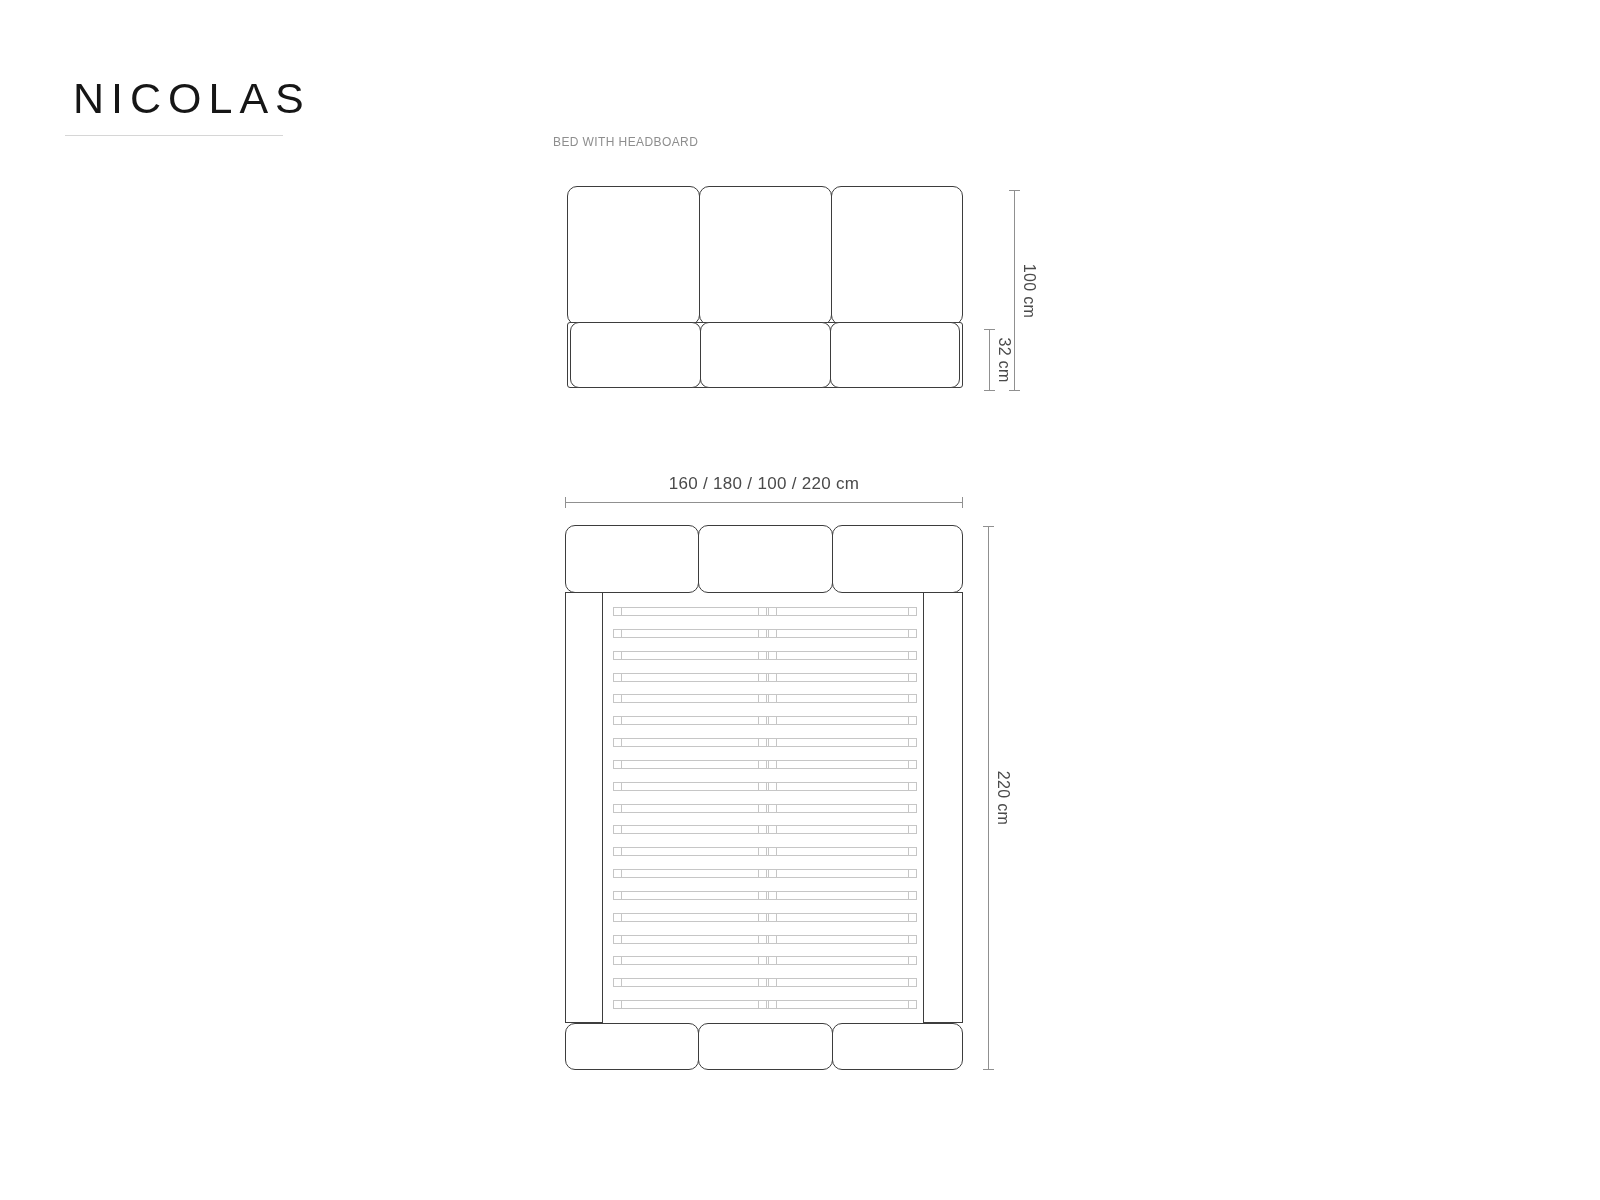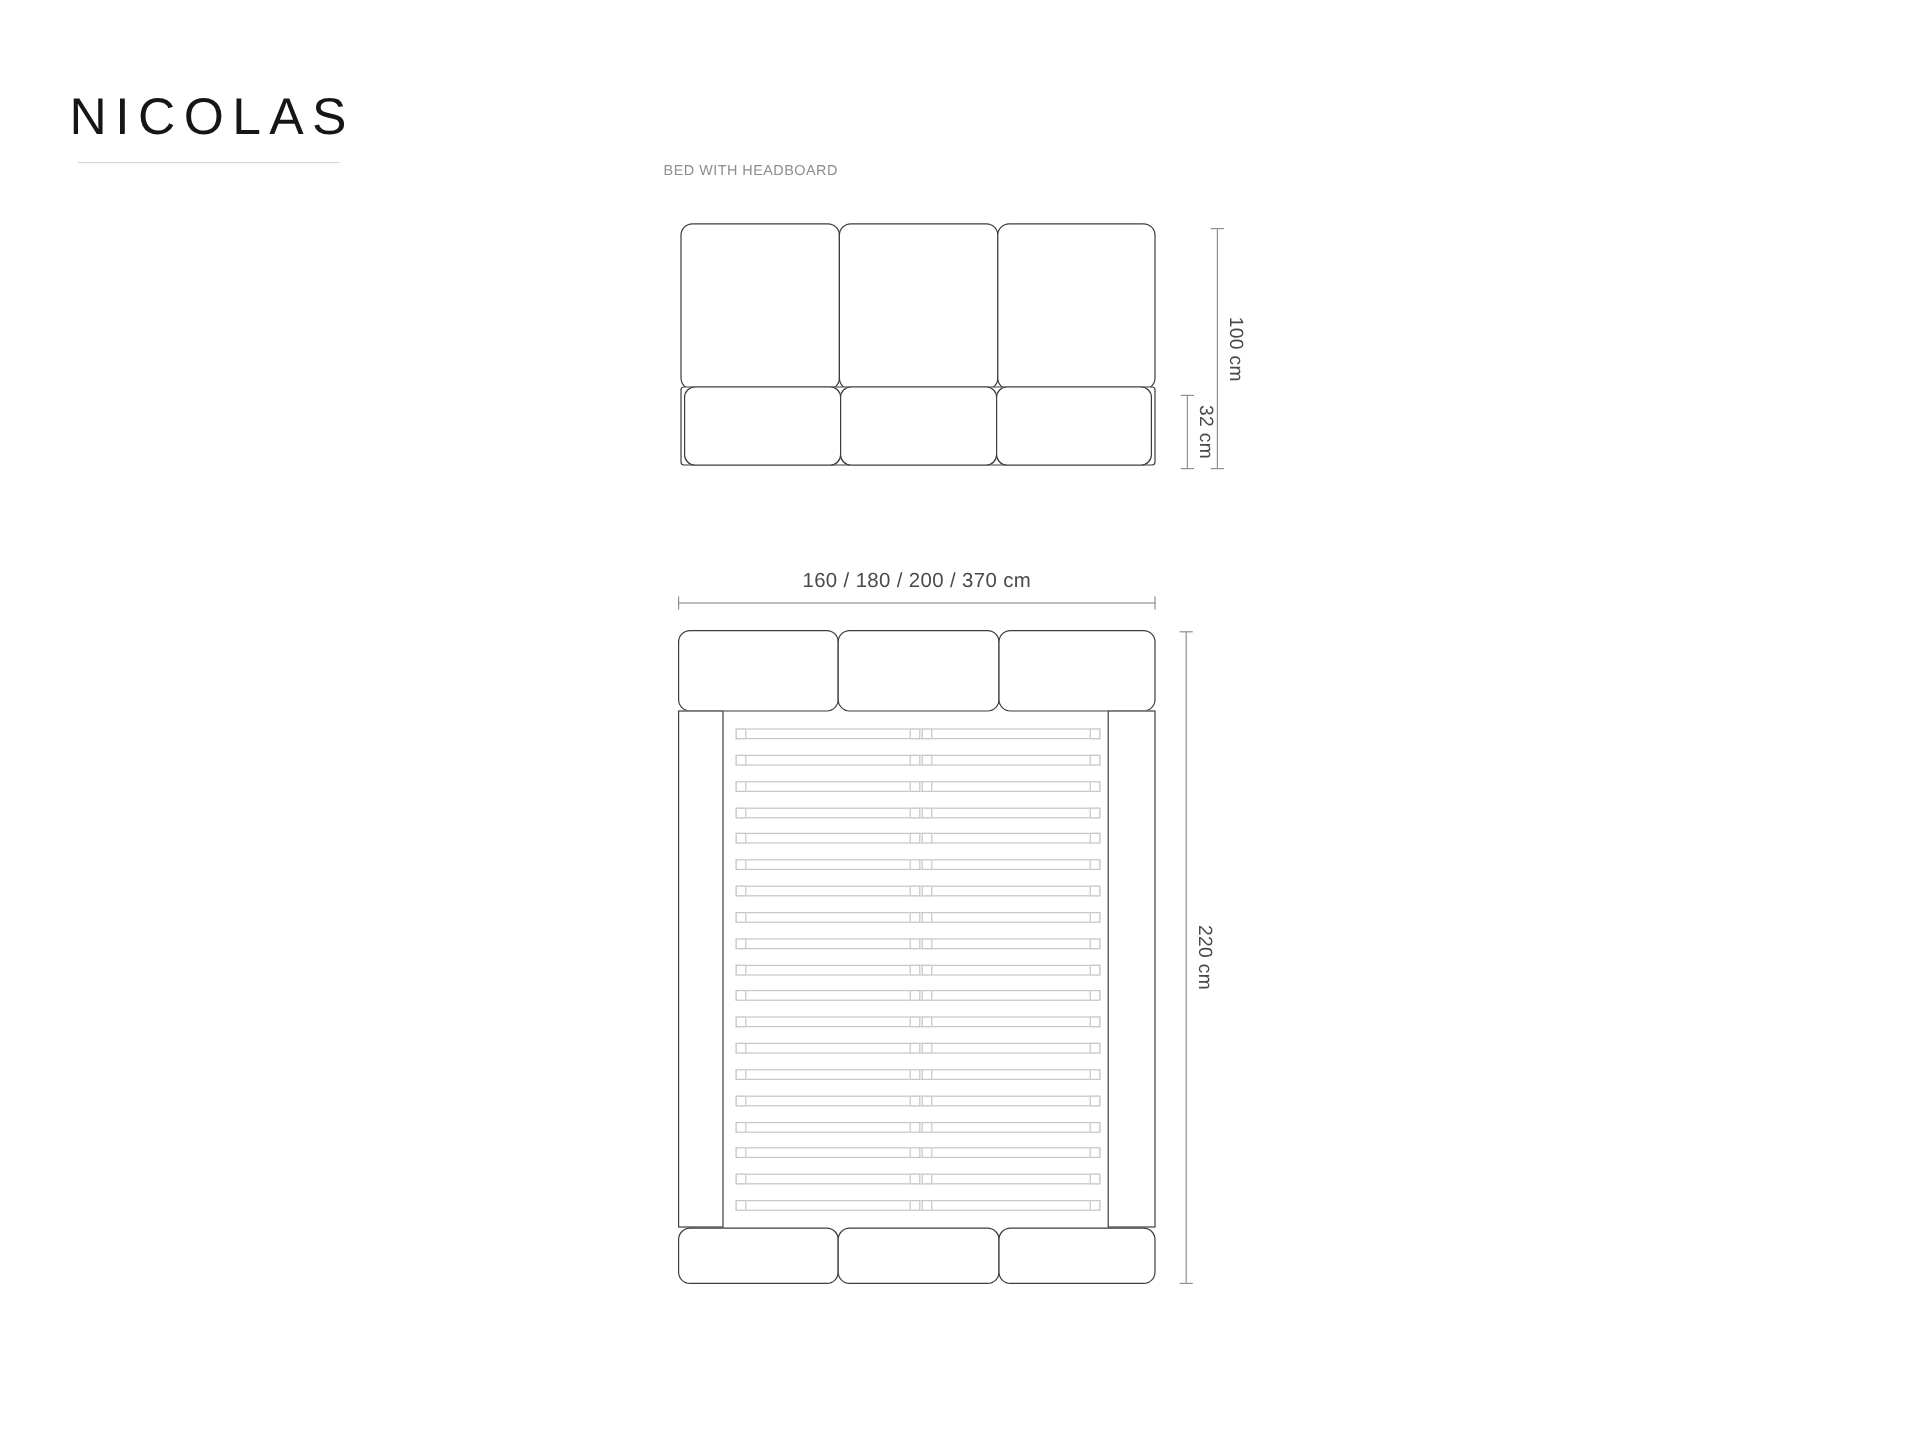--- a/index.html
+++ b/index.html
@@ -11,21 +11,21 @@
     overflow:hidden;
   }
   :root{
     --outline:#3d3d3d;
     --slat:#c6c6c6;
     --dimline:#909090;
     --dimtext:#4a4a4a;
   }
   
   .brand{
-    position:absolute;left:58px;top:74px;
+    position:absolute;left:73px;top:74px;
     font-size:43px;font-weight:400;letter-spacing:7px;
     color:#161616;white-space:nowrap;
   }
   .brand-rule{
     position:absolute;left:65px;top:135px;width:218px;height:1px;
     background:#d6d6d6;
   }
   .view-label{
     position:absolute;left:553px;top:135px;
     font-size:12px;letter-spacing:0.4px;color:#8e8e8e;
@@ -121,21 +121,21 @@
     <div class="line"></div>
     <div class="tick t0"></div>
     <div class="tick t1"></div>
     <div class="lbl">100 cm</div>
   </div>
 
   <div class="hdim dim-w">
     <div class="line"></div>
     <div class="tick t0"></div>
     <div class="tick t1"></div>
-    <div class="lbl">160 / 180 / 200 / 370 cm</div>
+    <div class="lbl">160 / 180 / 100 / 220 cm</div>
   </div>
 
   <div class="panel r10 tv-hb1"></div>
   <div class="panel r10 tv-hb2"></div>
   <div class="panel r10 tv-hb3"></div>
   <div class="panel tv-rail-l"></div>
   <div class="panel tv-rail-r"></div>
   <div class="slat-area">
       <div class="slat" style="top: 0px;">
         <div class="cap cap-l"></div>

